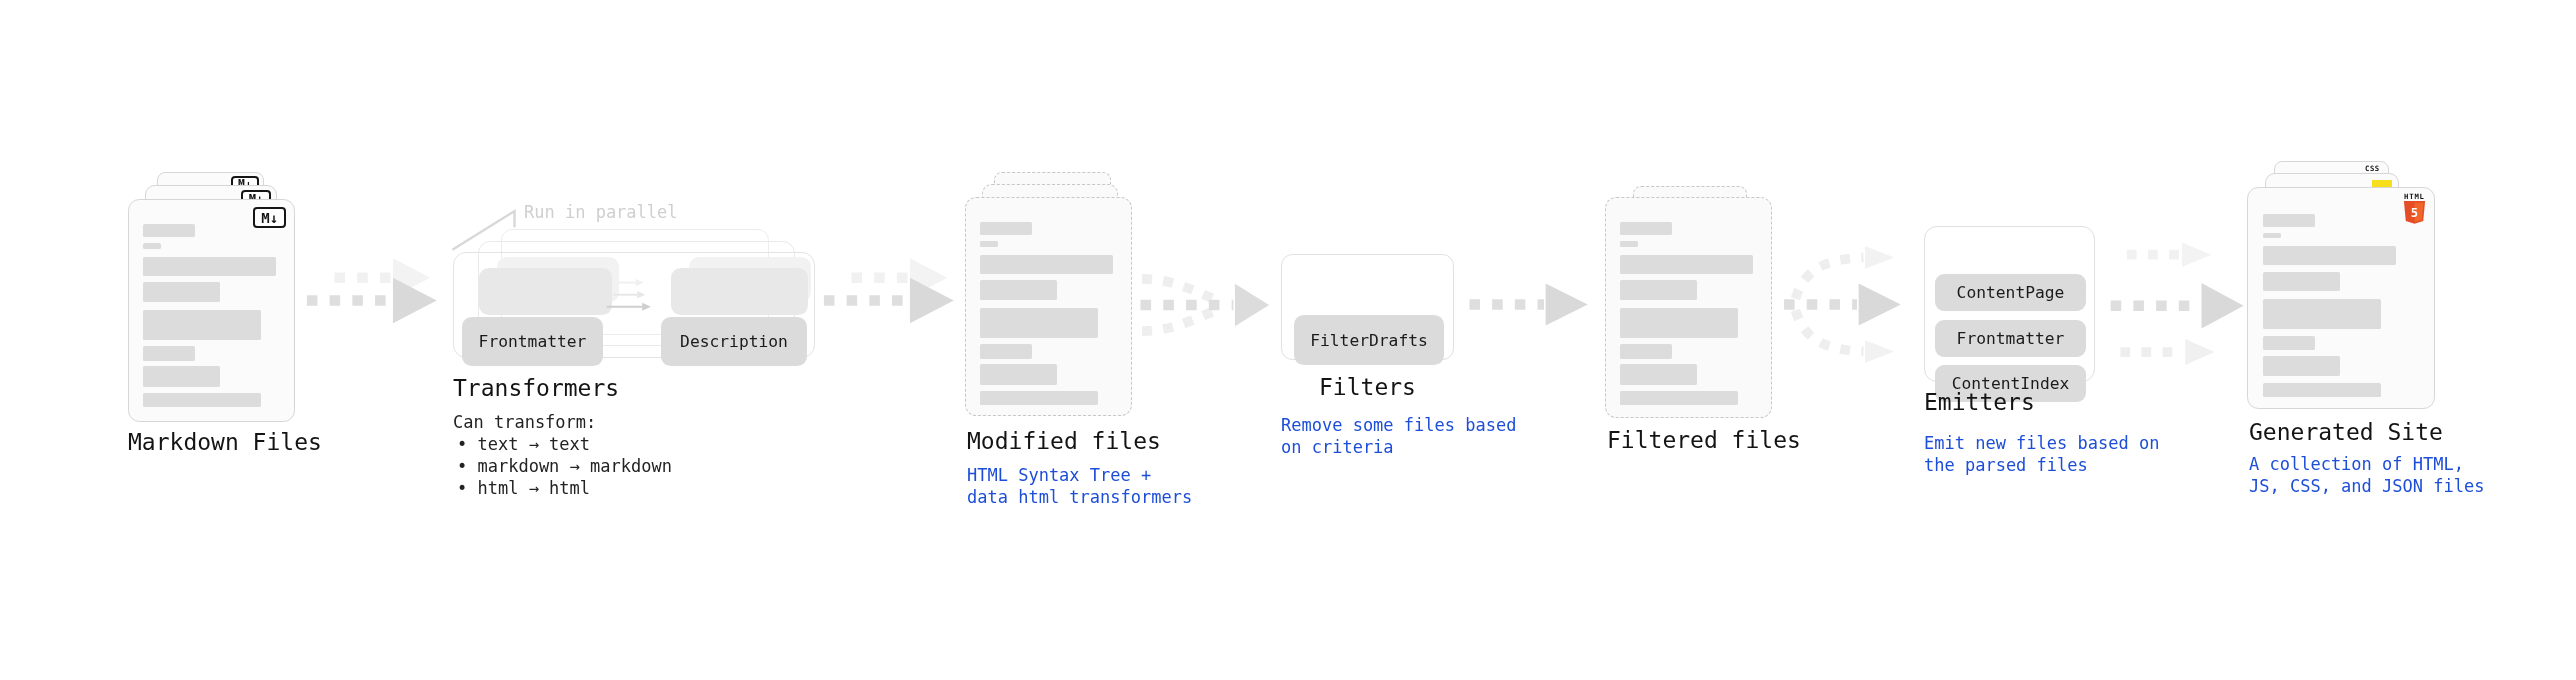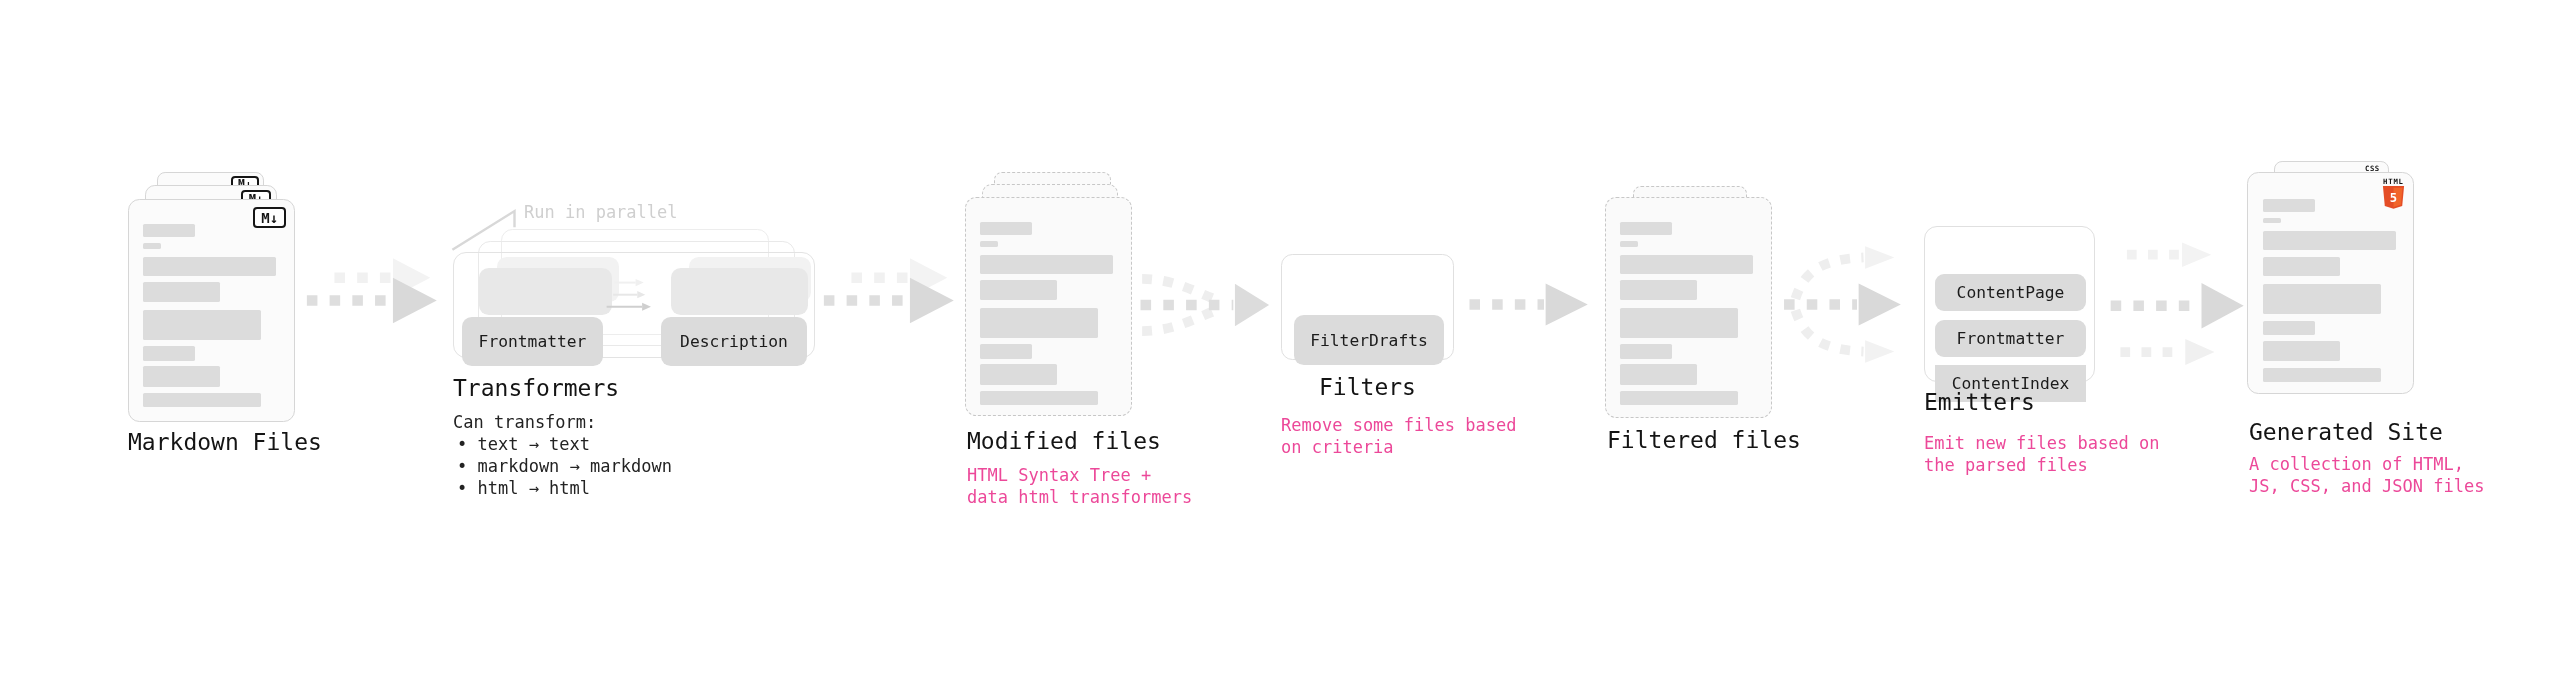--- a/index.html
+++ b/index.html
@@ -30,21 +30,21 @@
     background: #ffffff;
     border: 2.4px solid #161616;
     border-radius: 4.1px;
     font-weight: bold;
     color: #161616;
     line-height: 1;
   }
 
   
   .stage-label { position: absolute; font-size: 23px; color: #141414; white-space: nowrap; }
-  .stage-desc  { position: absolute; font-size: 17px; line-height: 22px; color: #ec4899; white-space: pre-line; }
+  .stage-desc  { position: absolute; font-size: 17px; line-height: 22px; color: #1d4ed8; white-space: pre-line; }
   .desc-title  { position: absolute; font-size: 17px; color: #232323; white-space: nowrap; }
   .bullets     { position: absolute; display: flex; flex-direction: column; gap: 5.7px;
                  font-size: 17px; line-height: 16.3px; color: #232323; white-space: pre; }
 
   
   .pill {
     position: absolute;
     display: flex; align-items: center; justify-content: center;
     background: #dbdbdb;
     border-radius: 9.8px;
@@ -212,21 +212,21 @@
     <path d="M 14,110 C 24,142 44,159 98,161" stroke="#eeeeee" stroke-width="12" stroke-dasharray="12 14" fill="none"></path>
     <polygon points="100,147 136,161 100,175" fill="#f2f2f2"></polygon>
     <line x1="0" y1="103" x2="90" y2="103" stroke="#dedede" stroke-width="13" stroke-dasharray="13 15"></line>
     <polygon points="92,77 144,103 92,129" fill="#d9d9d9"></polygon>
   </svg>
 
   <div>
     <div class="outline filled" style="left:1924px;top:226px;width:171px;height:156px;"></div>
     <div class="pill" style="left:1935px;top:237px;width:151px;height:37px;border-radius:9px;">ContentPage</div>
     <div class="pill" style="left:1935px;top:283px;width:151px;height:37px;border-radius:9px;">Frontmatter</div>
-    <div class="pill" style="left:1935px;top:328px;width:151px;height:37px;border-radius:0;">ContentIndex</div>
+    <div class="pill" style="left:1935px;top:328px;width:151px;height:37px;border-radius:9px;">ContentIndex</div>
     <div class="stage-label" style="left:1924px;top:389px;">Emitters</div>
     <div class="stage-desc" style="left:1924px;top:432px;">Emit new files based on
 the parsed files</div>
   </div>
 
   <svg class="fx" style="left:2109px;top:232px;" width="138" height="146" viewBox="0 0 170 180">
     <line x1="22" y1="28" x2="88" y2="28" stroke="#f1f1f1" stroke-width="12" stroke-dasharray="12 14"></line>
     <polygon points="90,13 126,28 90,43" fill="#f3f3f3"></polygon>
     <line x1="2" y1="91" x2="112" y2="91" stroke="#dedede" stroke-width="13" stroke-dasharray="13 15"></line>
     <polygon points="114,63 166,91 114,119" fill="#d9d9d9"></polygon>
@@ -237,21 +237,21 @@
   <div>
     <div class="doc" style="left:2274px;top:161px;width:115px;height:42px;border-radius:8.1px;">
       <span class="css-badge" style="right:4.9px;top:4.1px;">
         <span class="t">CSS</span>
         <span class="u"></span>
       </span>
     </div>
     <div class="doc" style="left:2265px;top:173px;width:134px;height:46px;border-radius:9.8px;">
       <span class="js-badge" style="right:6.5px;top:5.7px;"></span>
     </div>
-    <div class="doc" style="left:2247px;top:172px;width:167px;height:222px;text-align:center;">
+    <div class="doc" style="left:2247px;top:187px;width:188px;height:222px;text-align:center;">
       <span class="html5" style="right:8.1px;top:4.9px;">
         <span class="t">HTML</span>
         <svg width="23" height="23.6" viewBox="0 0 28 29">
           <polygon points="1,0 27,0 24.7,24.6 14,28 3.3,24.6" fill="#e44d26"></polygon>
           <polygon points="14,2.2 25,2.2 23,23.1 14,25.9" fill="#f16529"></polygon>
           <text x="14" y="19.5" text-anchor="middle" font-size="15" font-weight="bold" fill="#ffffff">5</text>
         </svg>
       </span>
       <div class="bars" style="padding-top:26px;padding-left:14.6px;">
           <i class="bar" style="width: 52px; height: 13px; margin-top: 0px;"></i>

